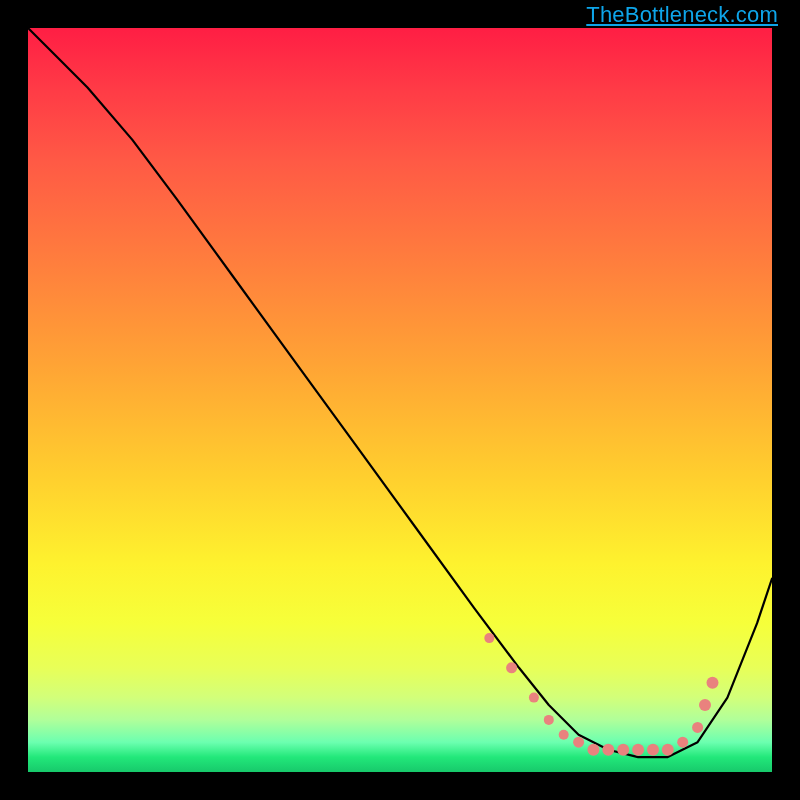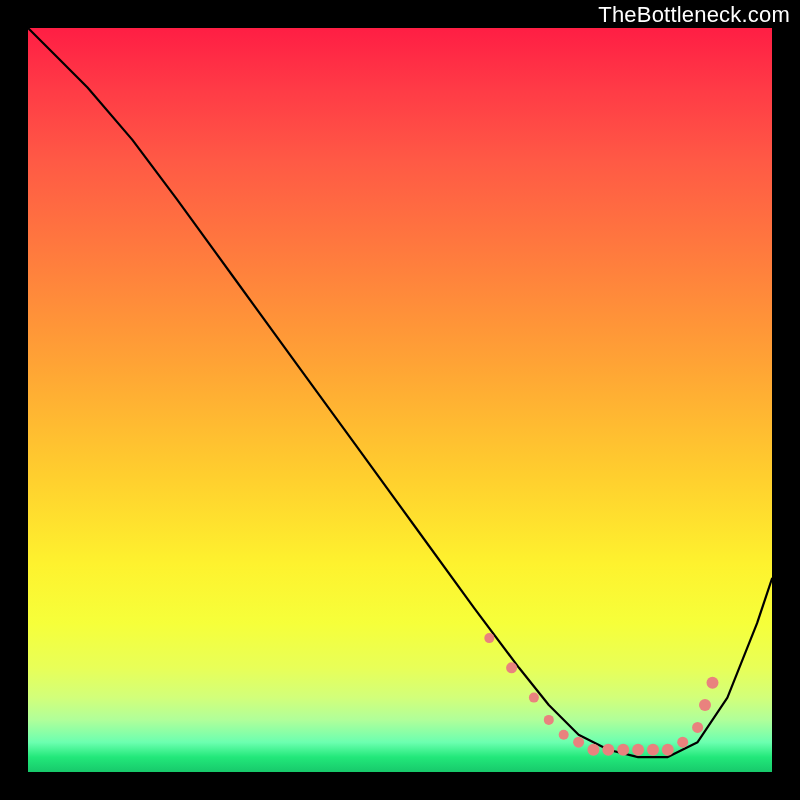--- a/index.html
+++ b/index.html
@@ -13,26 +13,27 @@
   }
   .frame {
     position: relative;
     width: 800px;
     height: 800px;
     background: #000;
   }
   .watermark {
     position: absolute;
     top: 2px;
-    right: 10px;
-    color: #ffffff;
+    right: 22px;
+    color: #0ea5e9;
     font-size: 22px;
     letter-spacing: 0.2px;
     font-weight: 400;
     z-index: 5;
+    text-decoration: underline;
   }
   .plot-area {
     position: absolute;
     left: 28px;
     top: 28px;
     width: 744px;
     height: 744px;
     
     background:
       linear-gradient(to bottom,

